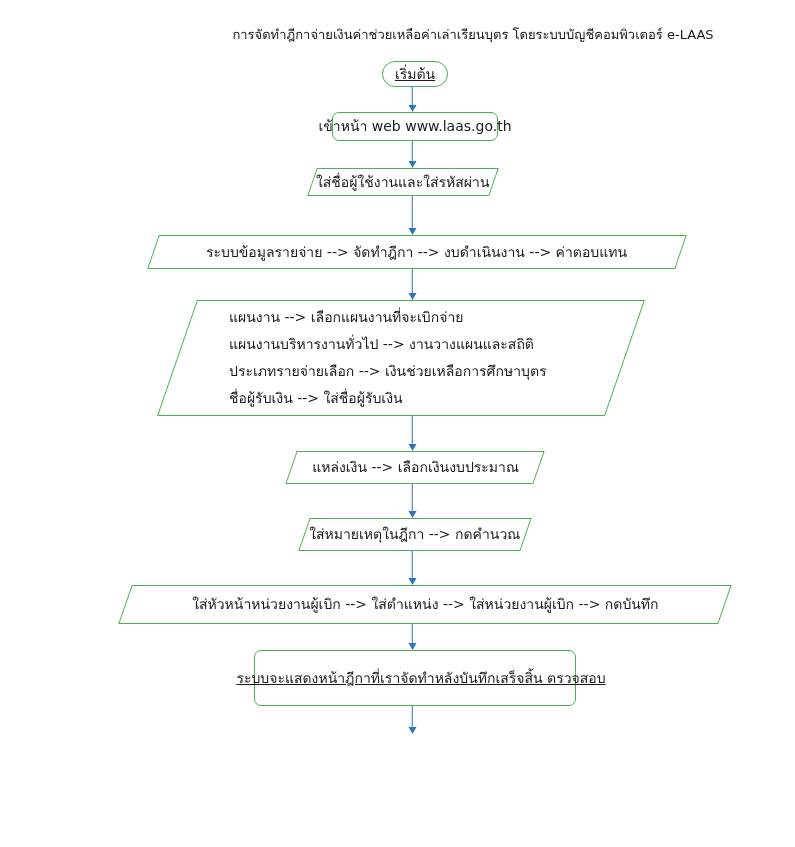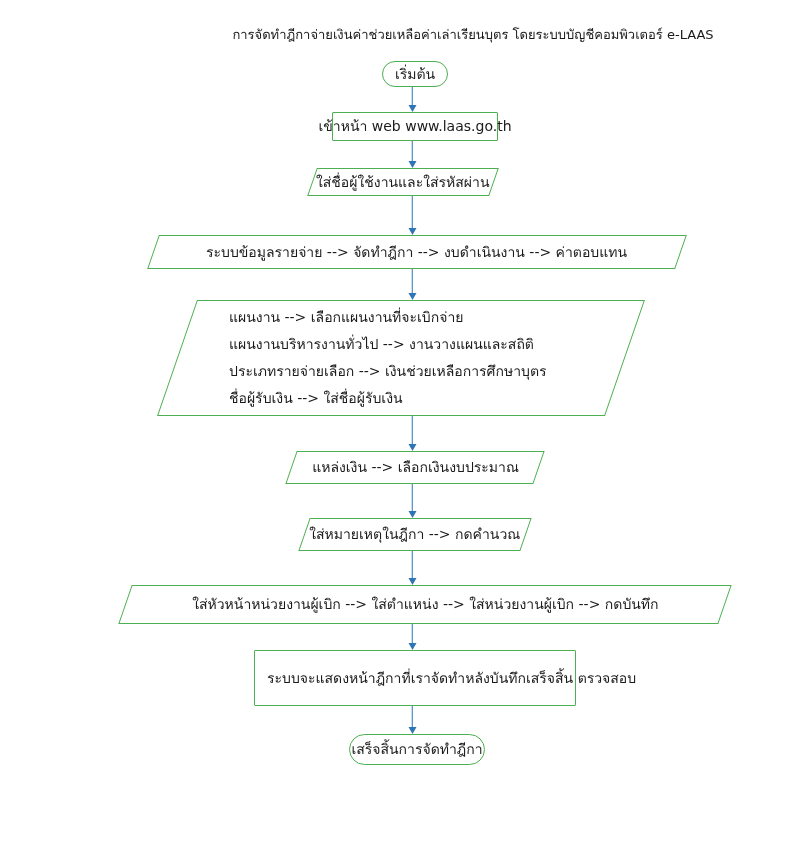--- a/index.html
+++ b/index.html
@@ -17,26 +17,26 @@
     font-size:13px;white-space:nowrap;color:var(--text);
   }
 
   .node{
     position:absolute;transform:translateX(-50%);
     border:1.5px solid var(--shape-border);background:#fff;
     display:flex;align-items:center;justify-content:center;
     font-size:14px;line-height:1.3;color:var(--text);box-sizing:border-box;
   }
   .node .lbl{white-space:nowrap;}
-  .terminator{border-radius:999px;}
-  .rect{border-radius:1px;}
+  .terminator{border-radius:999px;text-decoration:underline;}
+  .rect{border-radius:7px;}
   .io{transform:translateX(-50%) skewX(-19deg);}
   .io .lbl{transform:skewX(19deg);}
   .lines{text-align:left;white-space:nowrap;line-height:27px;}
-  .align-left{justify-content:flex-start;padding-left:12px;}
+  .align-left{justify-content:center;padding-left:12px;text-decoration:underline;}
   .align-left .lbl{line-height:25px;text-align:left;}
 
   .arrow{position:absolute;left:412px;width:11px;transform:translateX(-50%);}
   .arrow::before{
     content:"";position:absolute;left:50%;transform:translateX(-50%);
     top:0;bottom:4px;width:1.5px;background:var(--arrow);
   }
   .arrow::after{
     content:"";position:absolute;left:50%;transform:translateX(-50%);bottom:0;
     width:0;height:0;border-left:4.5px solid transparent;
@@ -104,17 +104,14 @@
   <div class="arrow" style="top:624px;height:26px;"></div>
 
   <div class="node rect align-left" style="left:415px;top:650px;width:322px;height:56px;">
     <div class="lbl">
       <div>ระบบจะแสดงหน้าฎีกาที่เราจัดทำหลังบันทึกเสร็จสิ้น ตรวจสอบ</div>
     </div>
   </div>
 
   <div class="arrow" style="top:706px;height:28px;"></div>
 
-  <div class="node terminator" style="left:417px;top:734px;width:136px;height:31px;">
-    <span class="lbl">เสร็จสิ้นการจัดทำฎีกา</span>
-  </div>
 
 </div>
 
 </body></html>

